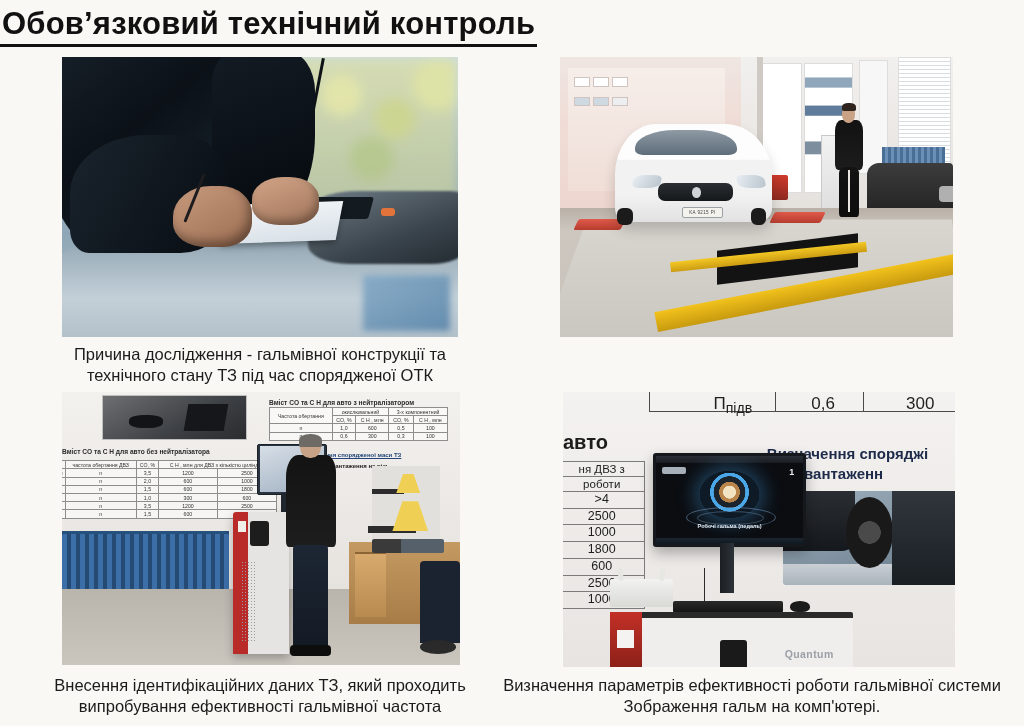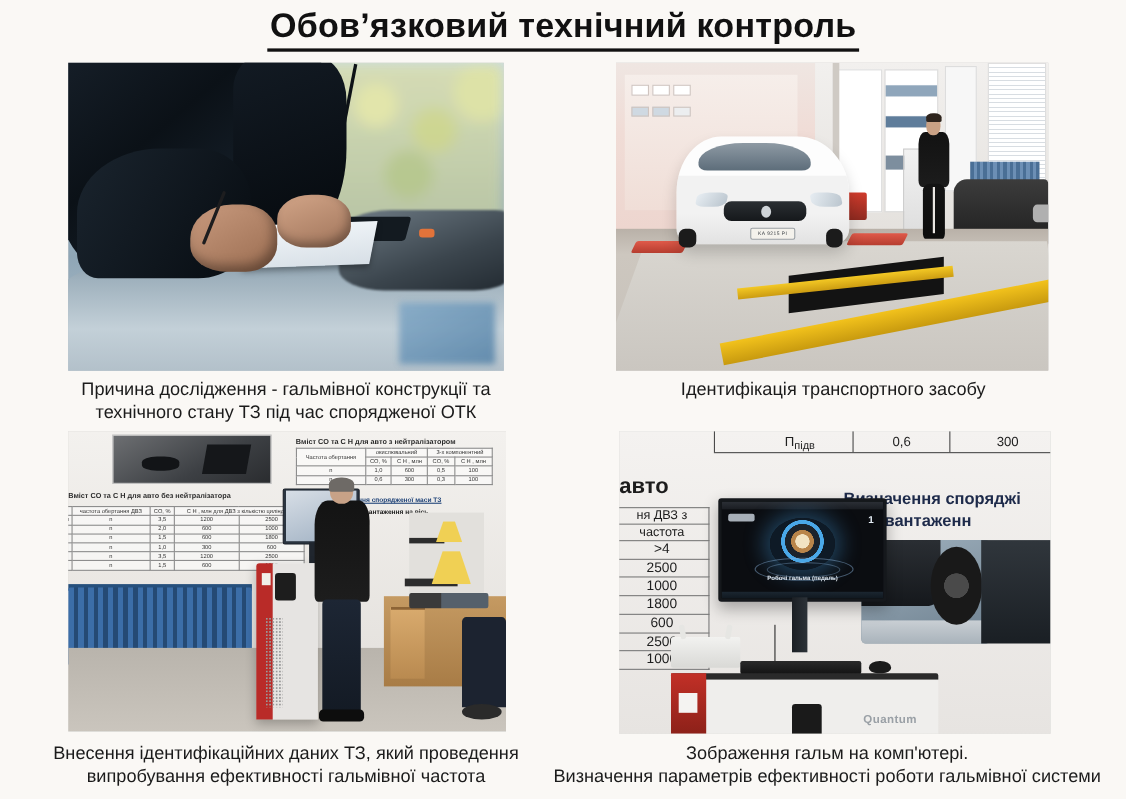--- a/index.html
+++ b/index.html
@@ -9,21 +9,21 @@
     font-family:"Liberation Sans","DejaVu Sans",sans-serif;
     color:#1b1b1b;
     overflow:hidden;
     position:relative;
   }
   .slide{position:absolute;inset:0;}
 
   
   .title{
     position:absolute;left:0;right:0;top:6px;
-    text-align:center;
+    text-align:left;
     font-size:31px;font-weight:bold;
     letter-spacing:.2px;
     color:#111;
   }
   .title span{
     border-bottom:3px solid #111;
     padding:0 2px 2px 2px;
     display:inline-block;
   }
 
@@ -246,21 +246,21 @@
       background:#1c2330;border-radius:4px 4px 0 0;}
   .p3 .chairbase{position:absolute;right:1%;bottom:4%;width:9%;height:5%;background:#2a2a2a;border-radius:50%;}
   .p3 .deskitems{position:absolute;right:4%;top:54%;width:18%;height:5%;
       background:linear-gradient(90deg,#3a3a3a 0 40%,#55606b 41% 100%);border-radius:2px;}
 
   
   .p4{position:absolute;inset:0;background:#eceae7;}
   .p4 .wall{position:absolute;inset:0;background:linear-gradient(180deg,#f4f2f0,#e7e4e1);}
   .p4 .toprow{position:absolute;left:22%;top:0;width:78%;height:7%;
       border-bottom:1.4px solid #4a4a4a;}
-  .p4 .toprow .cell{position:absolute;top:8%;font-size:12px;color:#1f1f1f;}
+  .p4 .toprow .cell{position:absolute;top:8%;font-size:17px;color:#1f1f1f;}
   .p4 .toprow .v1{left:21%;}
   .p4 .toprow .v2{left:53%;}
   .p4 .toprow .v3{left:84%;}
   .p4 .toprow .sep{position:absolute;top:0;width:1.2px;height:100%;background:#4a4a4a;}
   .p4 .toprow .s1{left:0;}
   .p4 .toprow .s2{left:41%;}
   .p4 .toprow .s3{left:70%;}
   .p4 .bigword{position:absolute;left:0;top:14%;font-size:20px;font-weight:bold;color:#1c1c1c;}
   .p4 .coltbl{position:absolute;left:-1%;top:25%;width:22%;
       border-collapse:collapse;}
@@ -396,23 +396,20 @@
         <i>KA 9215 PI</i>
       </div>
       <div class="man">
         <div class="torso"></div>
         <div class="legs"></div>
         <div class="head"></div>
         <div class="hair"></div>
       </div>
     </div>
   </div>
-  <div class="cap cap-tr">
-    <div>Ідентифікація транспортного засобу</div>
-  </div>
 
   <div class="photo ph-bl">
     <div class="p3">
       <div class="wall"></div>
       <div class="inset"></div>
 
       <div class="ptitle t-left">Вміст CO та C H  для авто без нейтралізатора</div>
       <table class="ptbl tbl-left">
         <tbody>
             <tr>
@@ -526,21 +523,21 @@
       <div class="person">
         <div class="torso"></div>
         <div class="legs"></div>
         <div class="shoe"></div>
         <div class="head"></div>
         <div class="hair"></div>
       </div>
     </div>
   </div>
   <div class="cap cap-bl">
-    <div>Внесення ідентифікаційних даних ТЗ, який проведення</div>
+    <div>Внесення ідентифікаційних даних ТЗ, який проходить</div>
     <div>випробування ефективності гальмівної частота</div>
   </div>
 
   <div class="photo ph-br">
     <div class="p4">
       <div class="wall"></div>
 
       <div class="toprow">
         <div class="sep s1"></div>
         <div class="sep s2"></div>
@@ -553,21 +550,21 @@
       </div>
 
       <div class="bigword">авто</div>
 
       <table class="coltbl">
         <tbody>
             <tr>
               <td class="hdr">ня ДВЗ з</td>
             </tr>
         <tr>
-              <td class="hdr">частота</td>
+              <td class="hdr">роботи</td>
             </tr>
         <tr>
               <td>&gt;4</td>
             </tr>
         <tr>
               <td>2500</td>
             </tr>
         <tr>
               <td>1000</td>
             </tr>
@@ -619,17 +616,17 @@
 
       <div class="cabinet">
         <div class="red"></div>
         <div class="white-sq"></div>
         <div class="brand">Quantum</div>
       </div>
       <div class="cyl"></div>
     </div>
   </div>
   <div class="cap cap-br">
+    <div>Визначення параметрів ефективності роботи гальмівної системи</div>
     <div>Зображення гальм на комп'ютері.</div>
-    <div>Визначення параметрів ефективності роботи гальмівної системи</div>
   </div>
 
 </div>
 
 </body></html>

